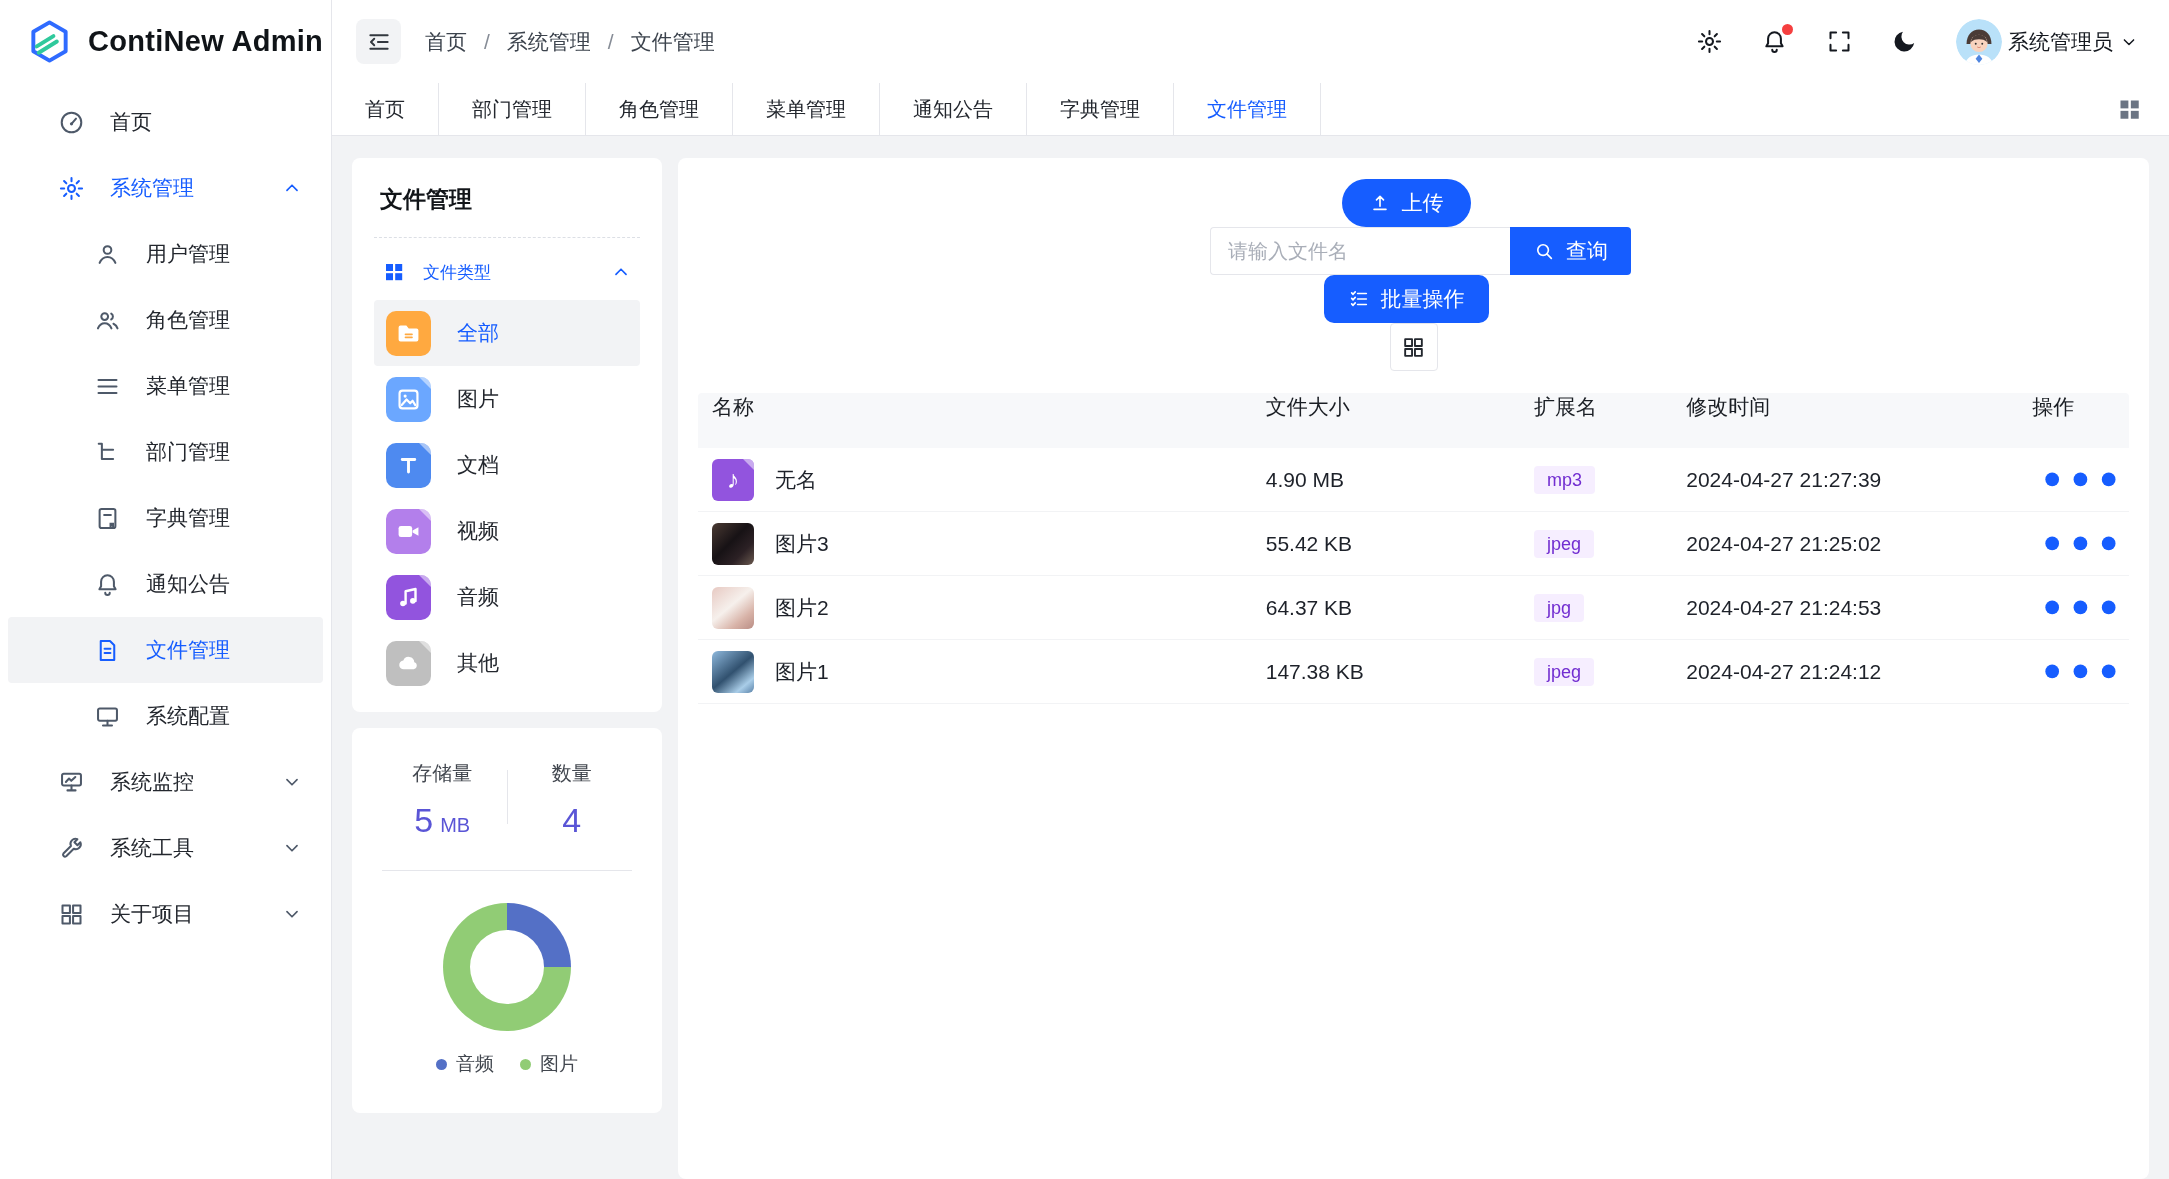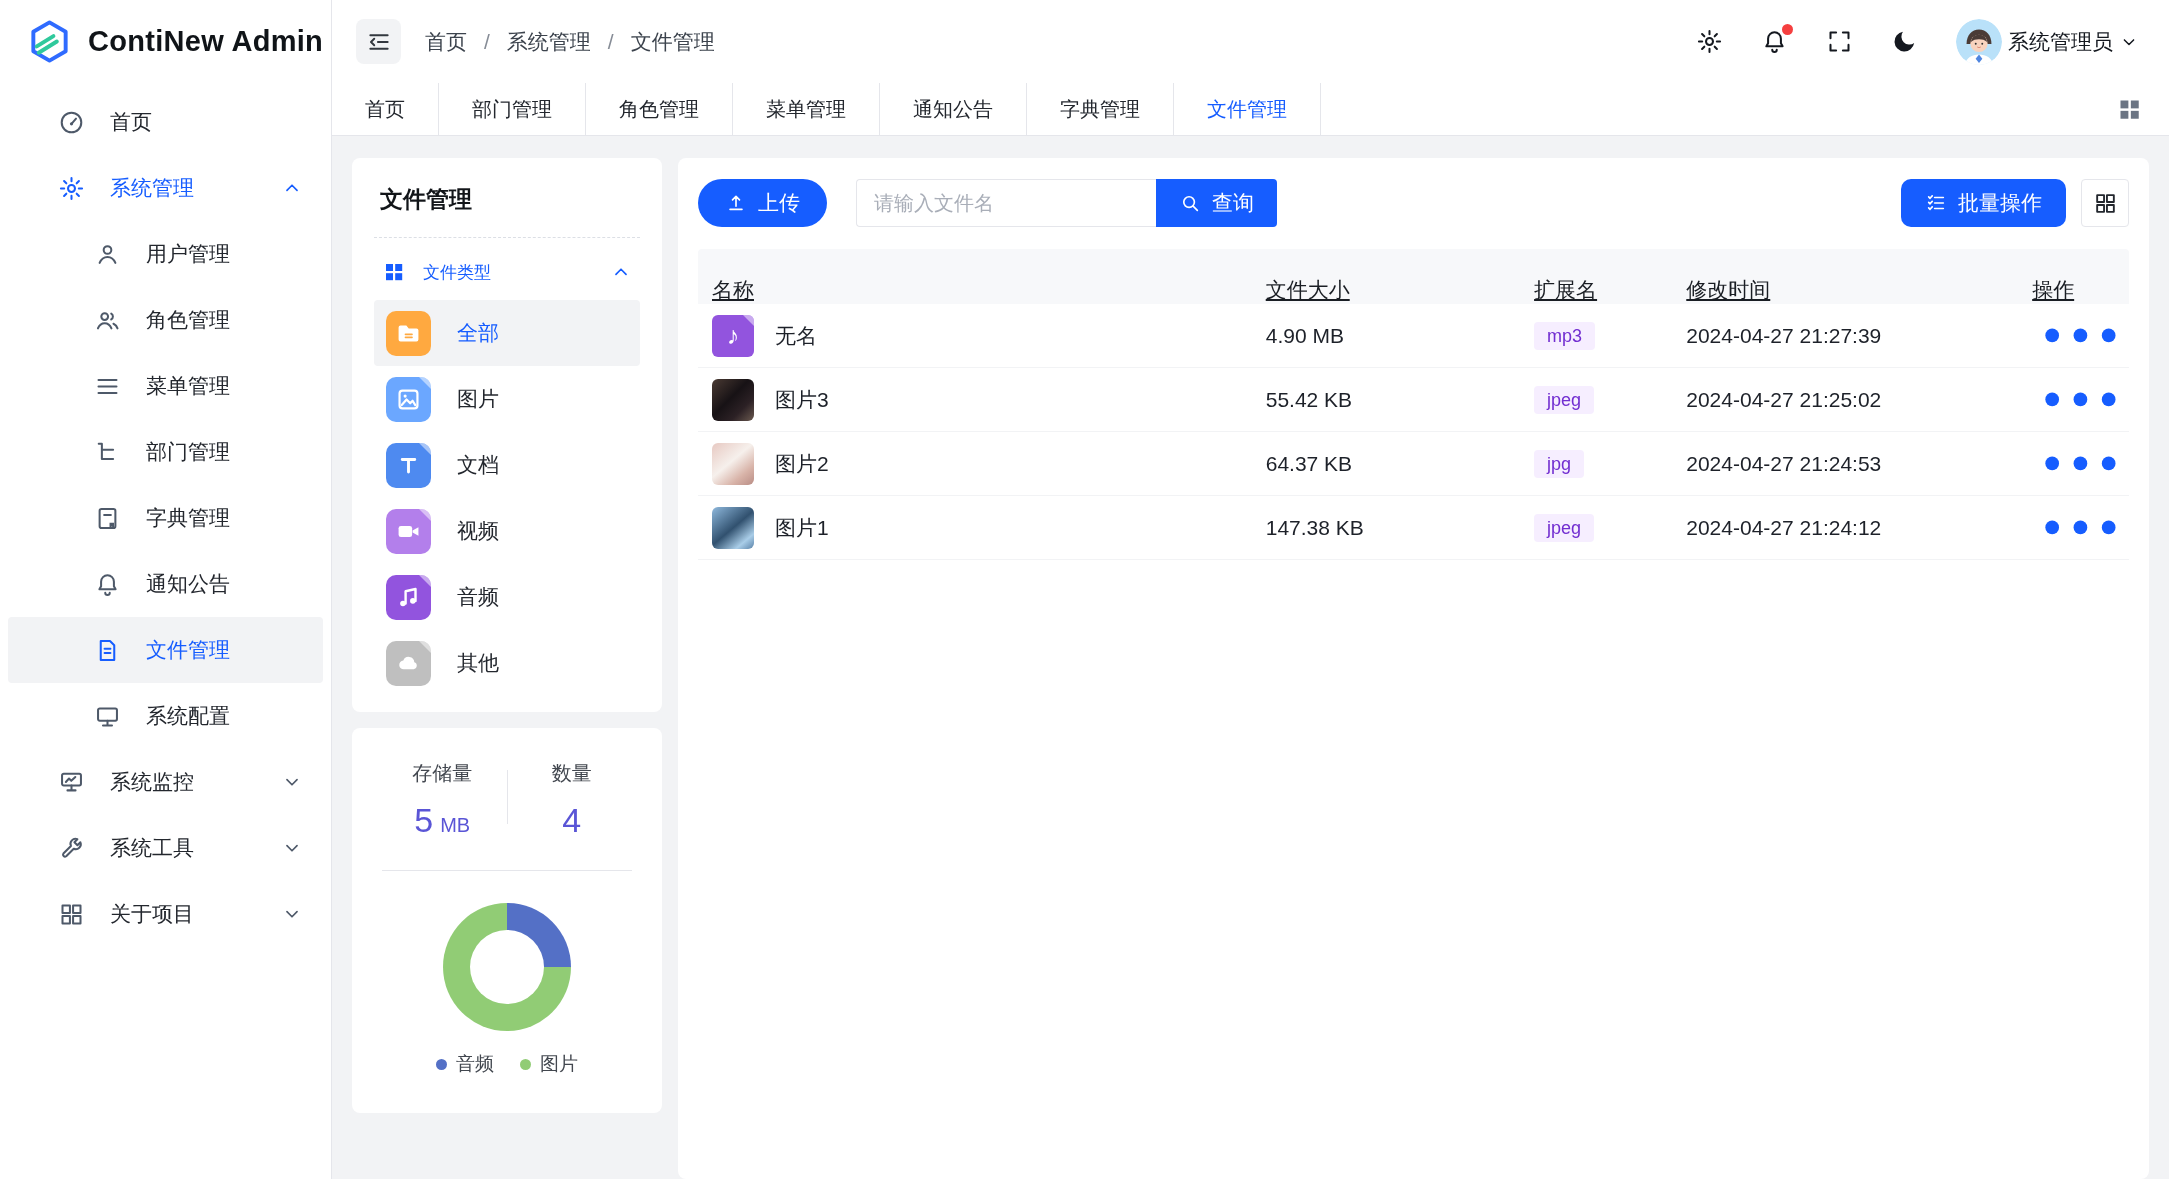--- a/index.html
+++ b/index.html
@@ -74,35 +74,35 @@
   .stats-hr { border:none; border-top:1px solid #e5e6eb; margin:30px 4px 32px; }
   .donut-wrap { display:flex; flex-direction:column; align-items:center; }
   .donut { width:128px; height:128px; border-radius:50%; position:relative; }
   .donut::after { content:""; position:absolute; inset:27px; background:#fff; border-radius:50%; }
   .legend { display:flex; gap:26px; margin-top:20px; font-size:19px; color:#42474f; }
   .lg-item { display:flex; align-items:center; }
   .lg-dot { width:11px; height:11px; border-radius:50%; display:inline-block; margin-right:9px; }
 
   
   .right-card { flex:1; min-width:0; padding:21px 20px; display:flex; flex-direction:column; }
-  .toolbar { display:flex; flex-shrink:0; }
+  .toolbar { display:flex; align-items:center; flex-shrink:0;flex-direction:column; }
   .btn { display:inline-flex; align-items:center; justify-content:center; gap:11px; height:48px; background:#165dff; color:#fff; font-size:21px; border:none; cursor:pointer; font-family:inherit; white-space:nowrap; }
   .b-icon { width:22px; height:22px; }
   .btn-upload { border-radius:26px; padding:0 27px; margin-right:15px; }
   .search-group { display:flex;padding-left:14px; }
   .search-input { width:300px; height:48px; border:1px solid #e5e6eb; border-right:none; border-radius:4px 0 0 4px; padding:0 17px; font-size:20px; color:#1d2129; background:#fff; outline:none; font-family:inherit; }
   .search-input::placeholder { color:#a9aeb8; }
   .btn-query { border-radius:0 4px 4px 0; padding:0 23px; }
   .toolbar-spacer { flex:1; }
   .btn-batch { border-radius:10px; padding:0 24px; margin-right:15px; }
   .view-btn { width:48px; height:48px; border:1px solid #e5e6eb; border-radius:4px; background:#fff; display:flex; align-items:center; justify-content:center; color:#23272e; cursor:pointer; }
   .view-btn .ic { width:25px; height:25px; }
 
   .table { margin-top:22px; font-size:21px; }
-  .thead { display:flex; align-items:flex-end; height:55px; background:#f7f8fa; border-radius:4px 4px 0 0; color:#1a1e24; font-weight:500;text-decoration:underline; }
+  .thead { display:flex; align-items:flex-start; height:55px; background:#f7f8fa; border-radius:4px 4px 0 0; color:#1a1e24; font-weight:500; }
   .trow { display:flex; align-items:center; height:64px; border-bottom:1px solid #f2f3f5; background:#fff; }
   .col-name { width:41%; display:flex; align-items:center; padding-left:14px; min-width:0; }
   .col-size { width:16%; }
   .col-ext  { width:11%;margin-left:47px; }
   .col-time { width:25%; }
   .col-act  { width:7%; }
   .thumb { width:42px; height:42px; border-radius:6px; margin-right:21px; flex-shrink:0; position:relative; }
   .thumb-audio { background:#9254de; color:#fff; display:flex; align-items:center; justify-content:center; }
   .thumb-audio::after { content:"♪"; font-size:25px; line-height:1; }
   .thumb-audio::before { content:""; position:absolute; top:0; right:0; border-top:11px solid rgba(255,255,255,.5); border-left:11px solid transparent; border-top-right-radius:6px; }

